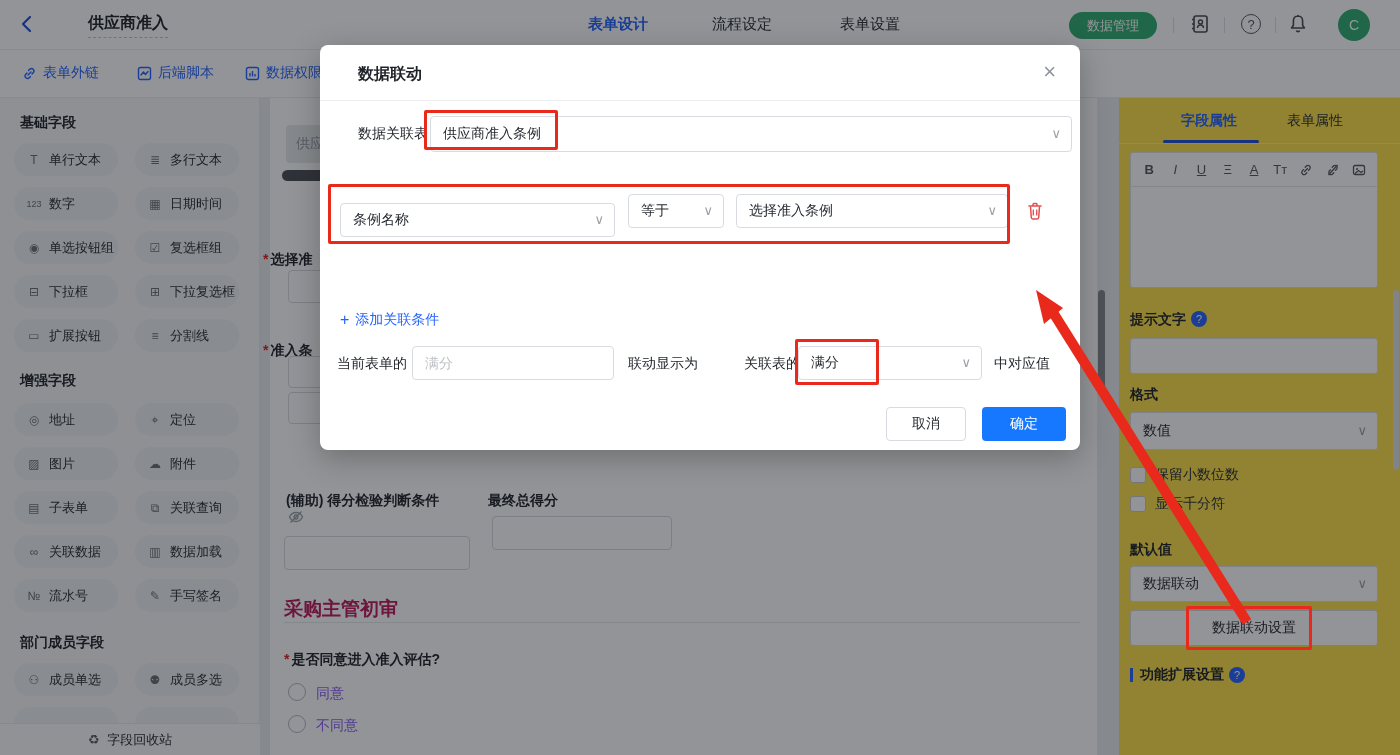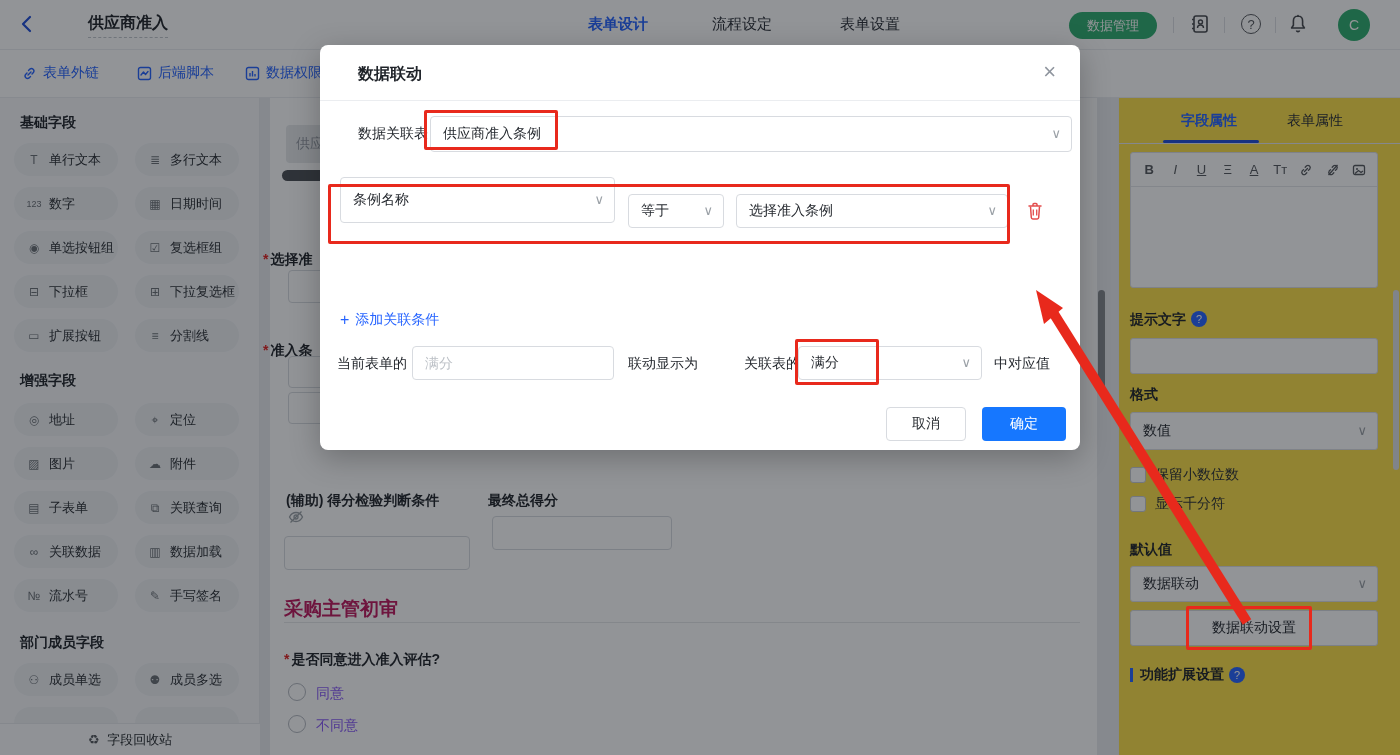--- a/index.html
+++ b/index.html
@@ -375,21 +375,21 @@
 
     <span class="abs m-label" style="left:38px;top:80px">数据关联表</span>
     <div class="msel" style="left:110px;top:71px;width:642px;height:36px">
       <span>供应商准入条例</span>
       <span class="chev">∨</span>
     </div>
 
     <div class="abs m-col" style="left:20px;top:118px;width:295px">关联表字段</div>
     <div class="abs m-col" style="left:416px;top:118px;width:272px">当前表单字段</div>
 
-    <div class="msel" style="left:20px;top:132px;width:275px;height:46px">
+    <div class="msel" style="left:20px;top:158px;width:275px;height:34px">
       <span>条例名称</span>
       <span class="chev">∨</span>
     </div>
     <div class="msel" style="left:308px;top:149px;width:96px;height:34px">
       <span>等于</span>
       <span class="chev">∨</span>
     </div>
     <div class="msel" style="left:416px;top:149px;width:272px;height:34px">
       <span>选择准入条例</span>
       <span class="chev">∨</span>

